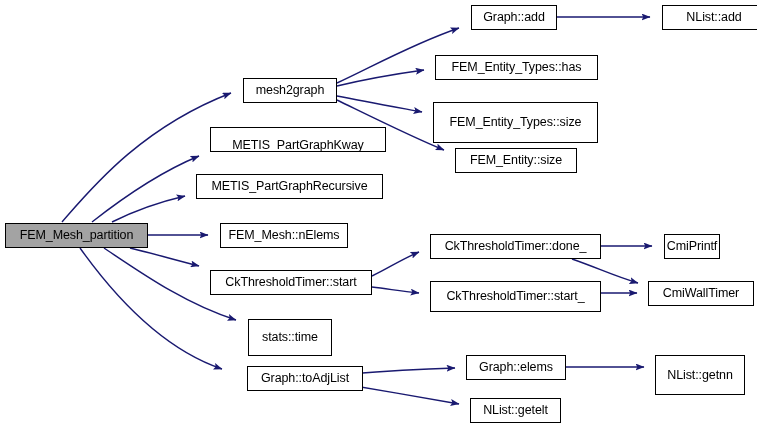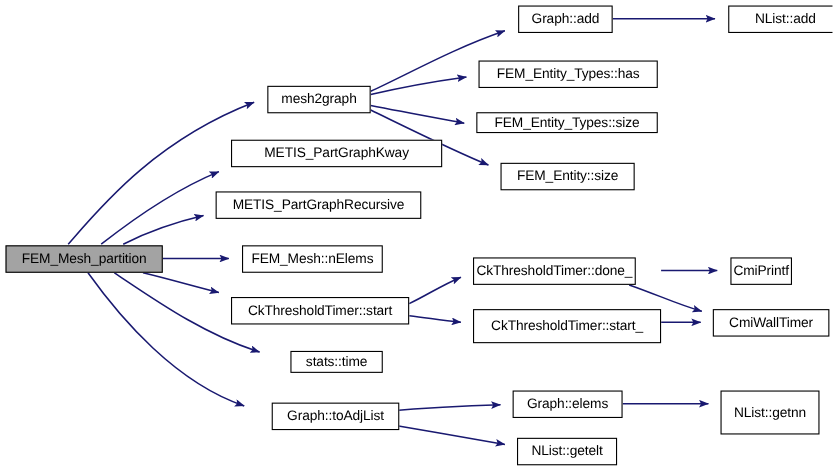--- a/index.html
+++ b/index.html
@@ -80,51 +80,51 @@
       </g>
   </svg>
 
   <div id="nodes-group">
       <div class="node root" style="left: 5px; top: 223px; width: 143px; height: 25px;">
         <span class="node-label">FEM_Mesh_partition</span>
       </div>
       <div class="node" style="left: 243px; top: 78px; width: 94px; height: 25px;">
         <span class="node-label">mesh2graph</span>
       </div>
-      <div class="node" style="left: 210px; top: 127px; width: 192px; height: 25px;">
+      <div class="node" style="left: 210px; top: 127px; width: 176px; height: 25px; align-items: flex-end;">
         <span class="node-label">METIS_PartGraphKway</span>
       </div>
       <div class="node" style="left: 196px; top: 174px; width: 187px; height: 25px;">
         <span class="node-label">METIS_PartGraphRecursive</span>
       </div>
       <div class="node" style="left: 220px; top: 223px; width: 128px; height: 25px;">
         <span class="node-label">FEM_Mesh::nElems</span>
       </div>
       <div class="node" style="left: 210px; top: 270px; width: 162px; height: 25px;">
         <span class="node-label">CkThresholdTimer::start</span>
       </div>
-      <div class="node" style="left: 248px; top: 319px; width: 84px; height: 20px; margin-left: 16px;">
+      <div class="node" style="left: 248px; top: 319px; width: 84px; height: 37px;">
         <span class="node-label">stats::time</span>
       </div>
       <div class="node" style="left: 247px; top: 366px; width: 116px; height: 25px; text-align: center;">
         <span class="node-label">Graph::toAdjList</span>
       </div>
       <div class="node" style="left: 471px; top: 5px; width: 86px; height: 25px;">
         <span class="node-label">Graph::add</span>
       </div>
       <div class="node" style="left: 435px; top: 55px; width: 163px; height: 25px;">
         <span class="node-label">FEM_Entity_Types::has</span>
       </div>
-      <div class="node" style="left: 433px; top: 102px; width: 165px; height: 19px;">
+      <div class="node" style="left: 433px; top: 102px; width: 165px; height: 41px;">
         <span class="node-label">FEM_Entity_Types::size</span>
       </div>
       <div class="node" style="left: 455px; top: 148px; width: 122px; height: 25px;">
         <span class="node-label">FEM_Entity::size</span>
       </div>
-      <div class="node" style="left: 430px; top: 234px; width: 148px; height: 25px;">
+      <div class="node" style="left: 430px; top: 234px; width: 171px; height: 25px;">
         <span class="node-label">CkThresholdTimer::done_</span>
       </div>
       <div class="node" style="left: 430px; top: 281px; width: 171px; height: 31px;">
         <span class="node-label">CkThresholdTimer::start_</span>
       </div>
       <div class="node" style="left: 466px; top: 355px; width: 100px; height: 25px;">
         <span class="node-label">Graph::elems</span>
       </div>
       <div class="node" style="left: 470px; top: 398px; width: 91px; height: 25px;">
         <span class="node-label">NList::getelt</span>

